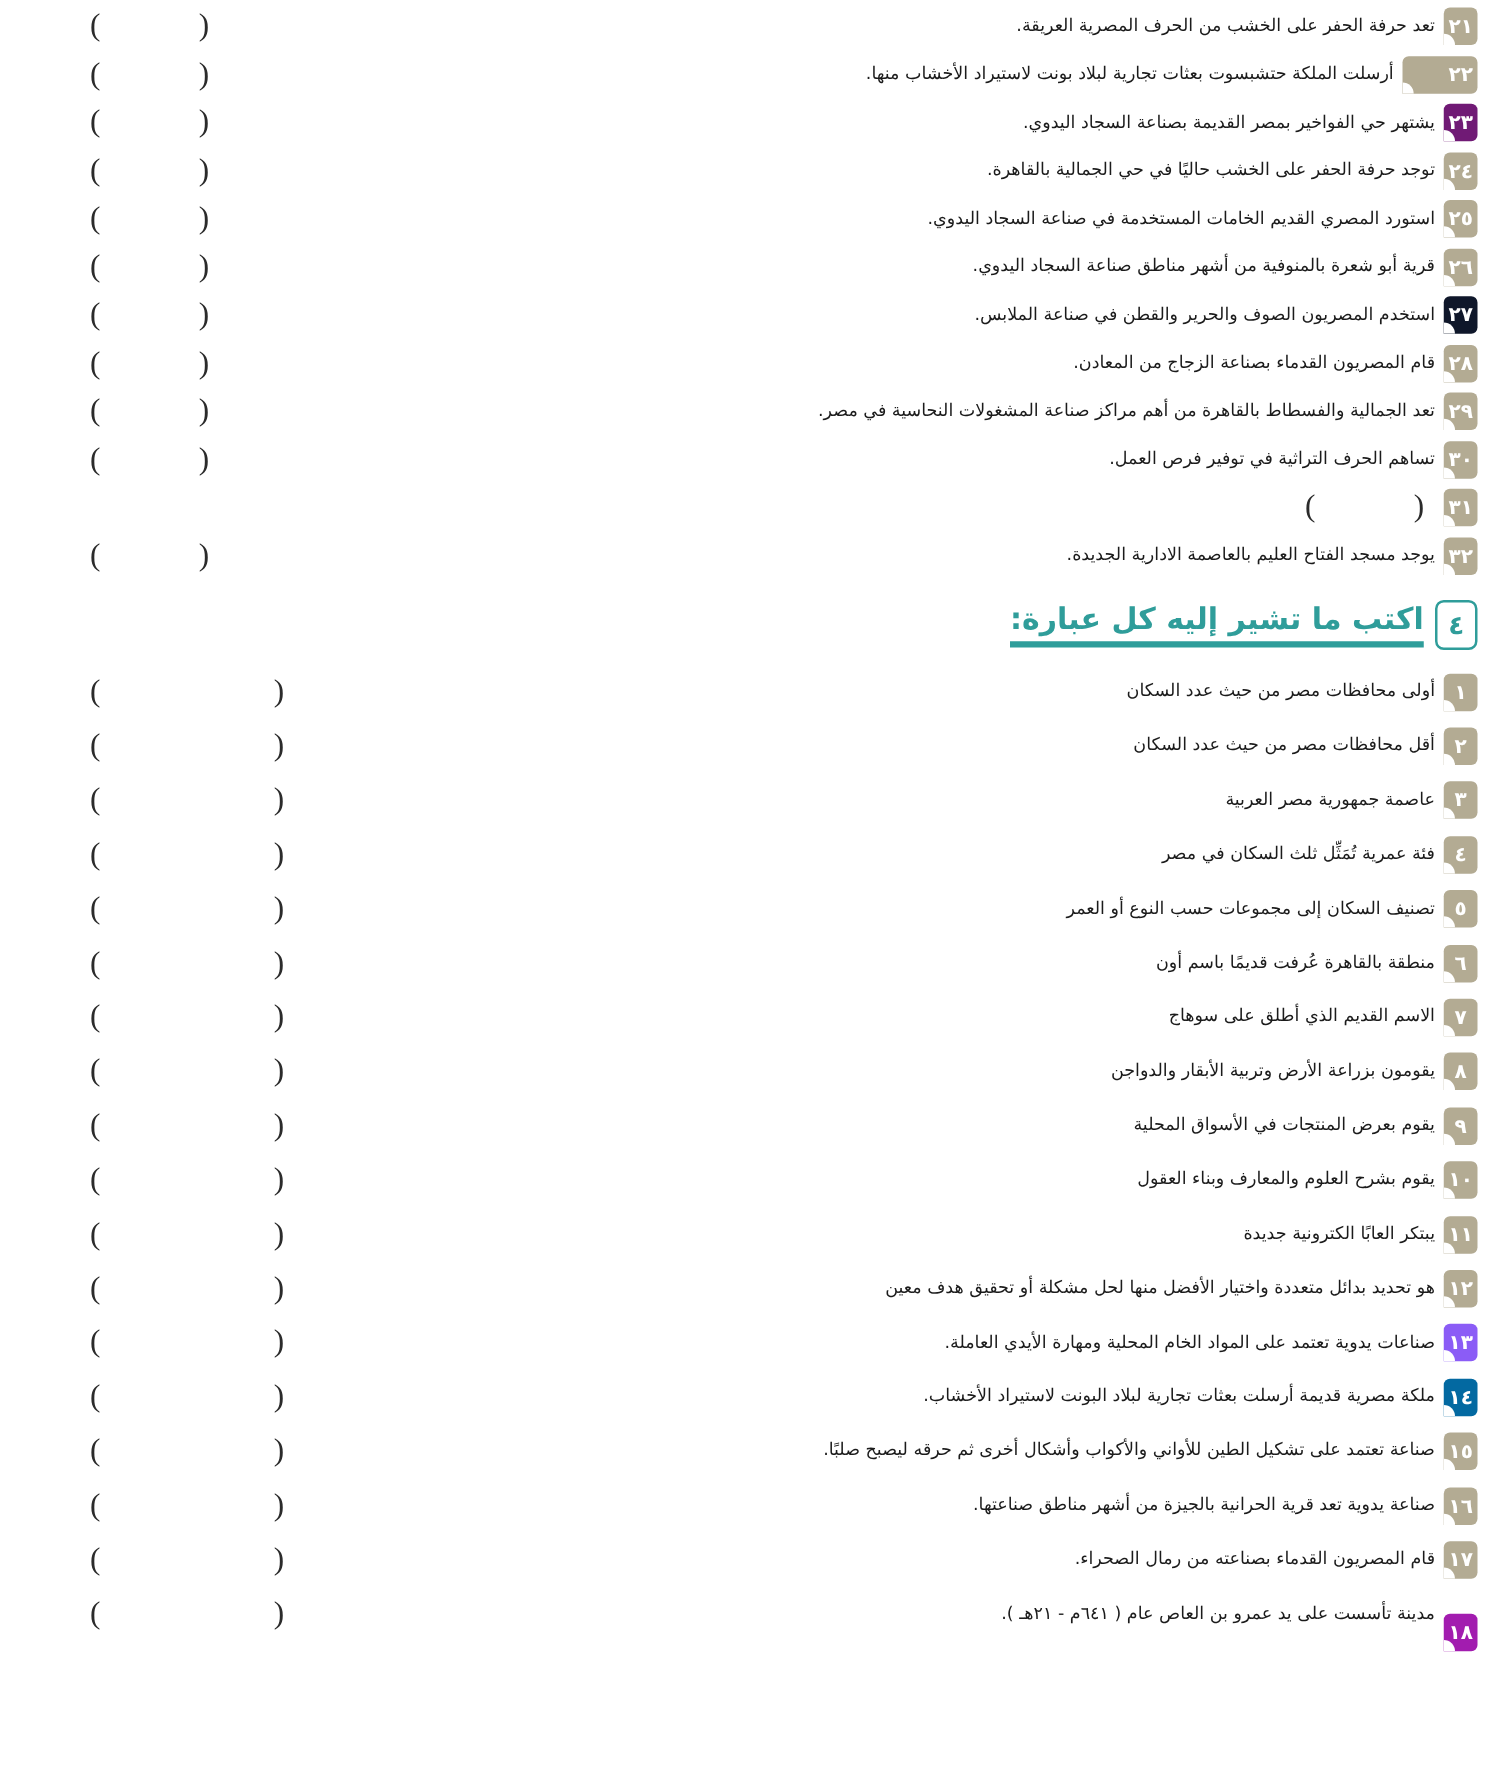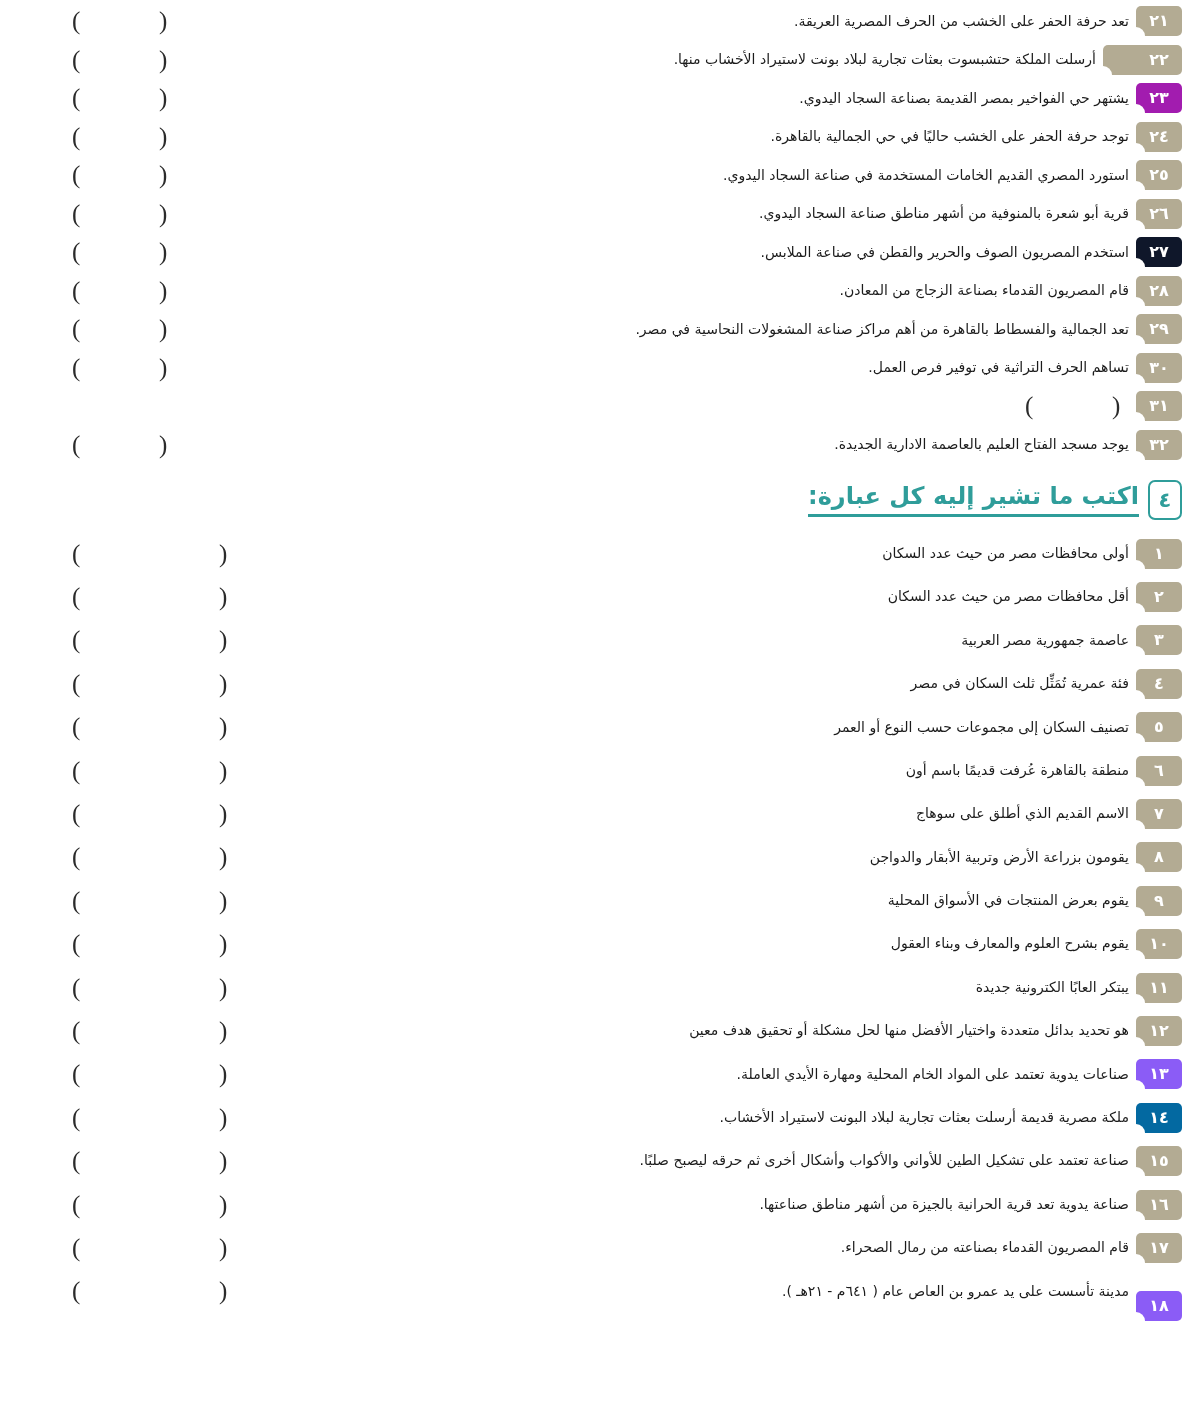--- a/index.html
+++ b/index.html
@@ -33,21 +33,21 @@
     align-items: center;
     width: 100%;
     box-sizing: border-box;
     padding-left: 0;
     padding-right: 0;
   }
 
   
   .badge {
     flex: 0 0 auto;
-    width: 46px;
+    width: 27px;
     height: 30px;
     background: #b3ab93;
     color: #ffffff;
     font-size: 16px;
     font-weight: bold;
     line-height: 30px;
     text-align: center;
     border-radius: 5px 5px 5px 0;
     margin-right: 8px;
     margin-left: 7px;
@@ -133,21 +133,21 @@
     font-size: 21px;
     font-weight: bold;
     line-height: 36px;
     text-align: center;
     margin-left: 9px;
     font-family: "DejaVu Sans", sans-serif;
   }
   .sec-title-wrap {
     flex: 0 0 auto;
     display: inline-block;
-    border-bottom: 3px solid #a3a3a3;
+    border-bottom: 5px solid #a3a3a3;
     padding-bottom: 5px;
   }
   .sec-title {
     color: #2f9d9a;
     font-size: 24px;
     font-weight: bold;
     line-height: 1.1;
     white-space: nowrap;
     font-family: "DejaVu Sans", "Liberation Sans", sans-serif;
   }
@@ -171,21 +171,21 @@
         </div>
         <div class="qrow">
           <div class="badge" style="background: rgb(179, 171, 147); padding-left: 33px;"><span>٢٢</span></div>
           <div class="qtext">أرسلت الملكة حتشبسوت بعثات تجارية لبلاد بونت لاستيراد الأخشاب منها.</div>
           <div class="parens">
             <span class="po">(</span>
             <span class="pc">)</span>
           </div>
         </div>
         <div class="qrow">
-          <div class="badge" style="background: #a21caf;"><span>٢٣</span></div>
+          <div class="badge" style="background: #701a75;"><span>٢٣</span></div>
           <div class="qtext">يشتهر حي الفواخير بمصر القديمة بصناعة السجاد اليدوي.</div>
           <div class="parens">
             <span class="po">(</span>
             <span class="pc">)</span>
           </div>
         </div>
         <div class="qrow">
           <div class="badge" style="background: rgb(179, 171, 147);"><span>٢٤</span></div>
           <div class="qtext">توجد حرفة الحفر على الخشب حاليًا في حي الجمالية بالقاهرة.</div>
           <div class="parens">
@@ -394,21 +394,21 @@
         </div>
         <div class="qrow">
           <div class="badge" style="background: rgb(179, 171, 147);"><span>١٧</span></div>
           <div class="qtext">قام المصريون القدماء بصناعته من رمال الصحراء.</div>
           <div class="parens">
             <span class="po">(</span>
             <span class="pc">)</span>
           </div>
         </div>
         <div class="qrow">
-          <div class="badge" style="background: #8b5cf6; margin-top: 29px;"><span>١٨</span></div>
+          <div class="badge" style="background: #a21caf; margin-top: 29px;"><span>١٨</span></div>
           <div class="qtext">مدينة تأسست على يد عمرو بن العاص عام ( ٦٤١م - ٢١هـ ).</div>
           <div class="parens">
             <span class="po">(</span>
             <span class="pc">)</span>
           </div>
         </div>
       </div>
     </div>
 </div>
 

